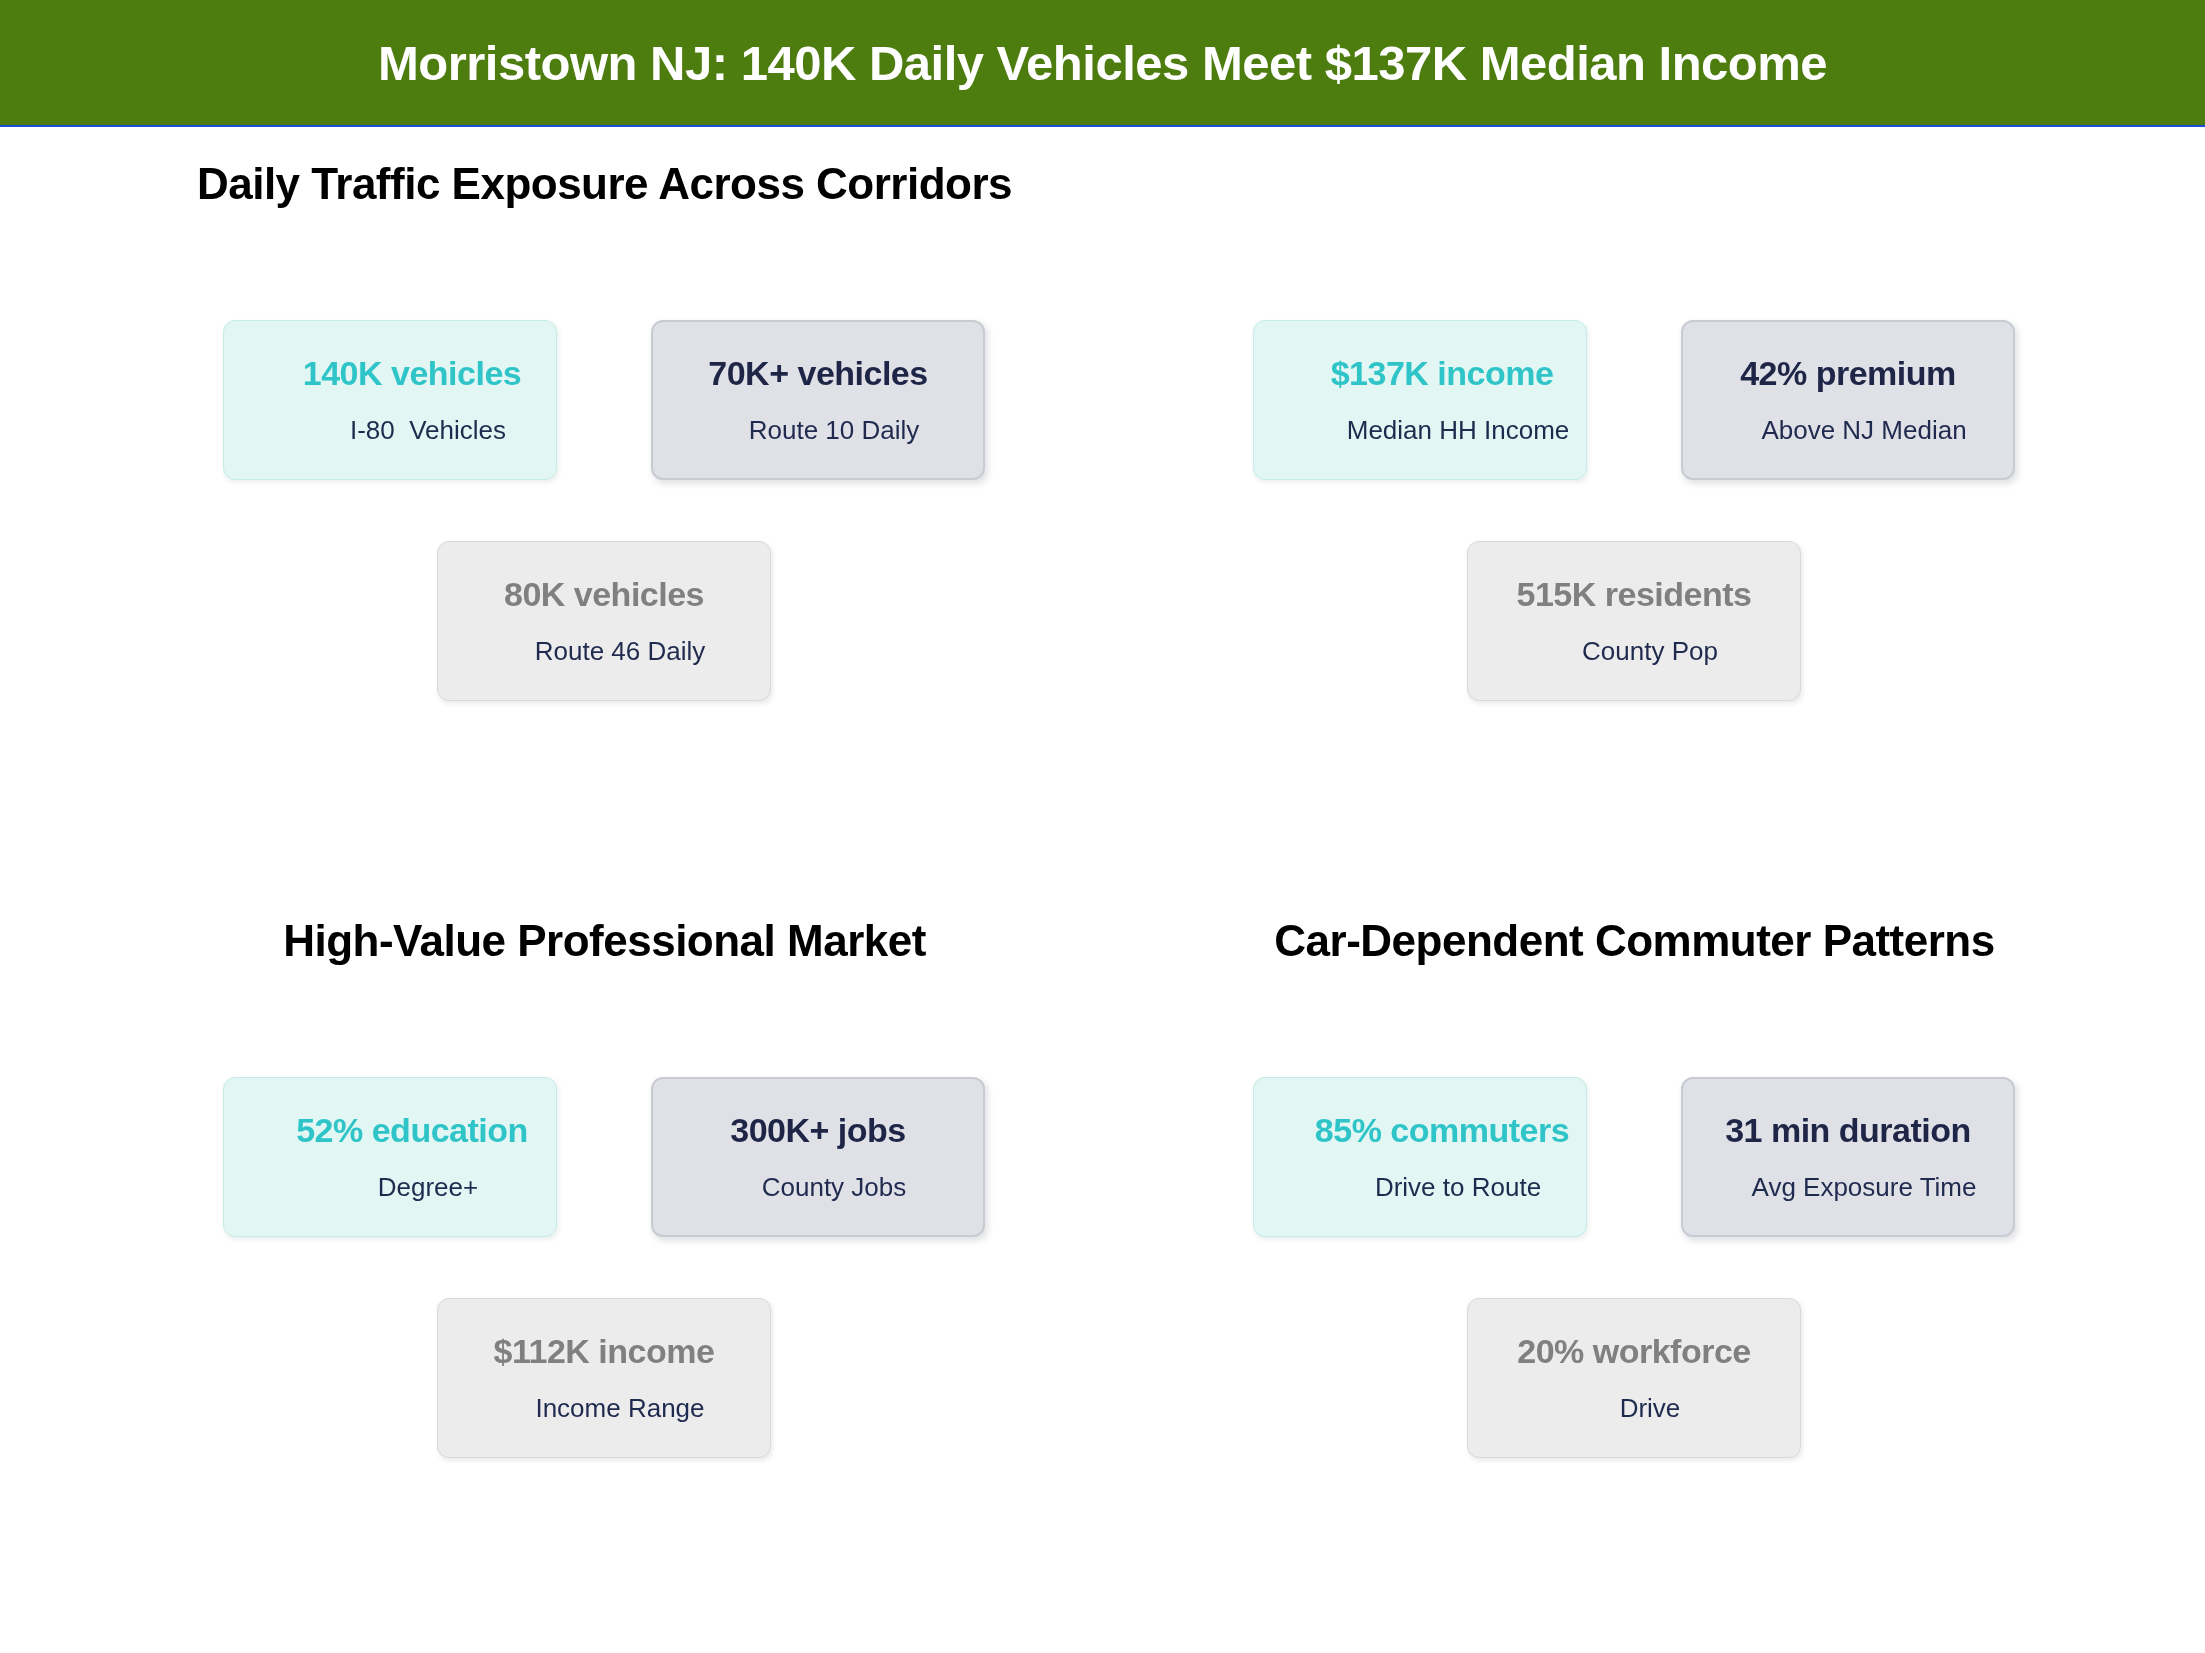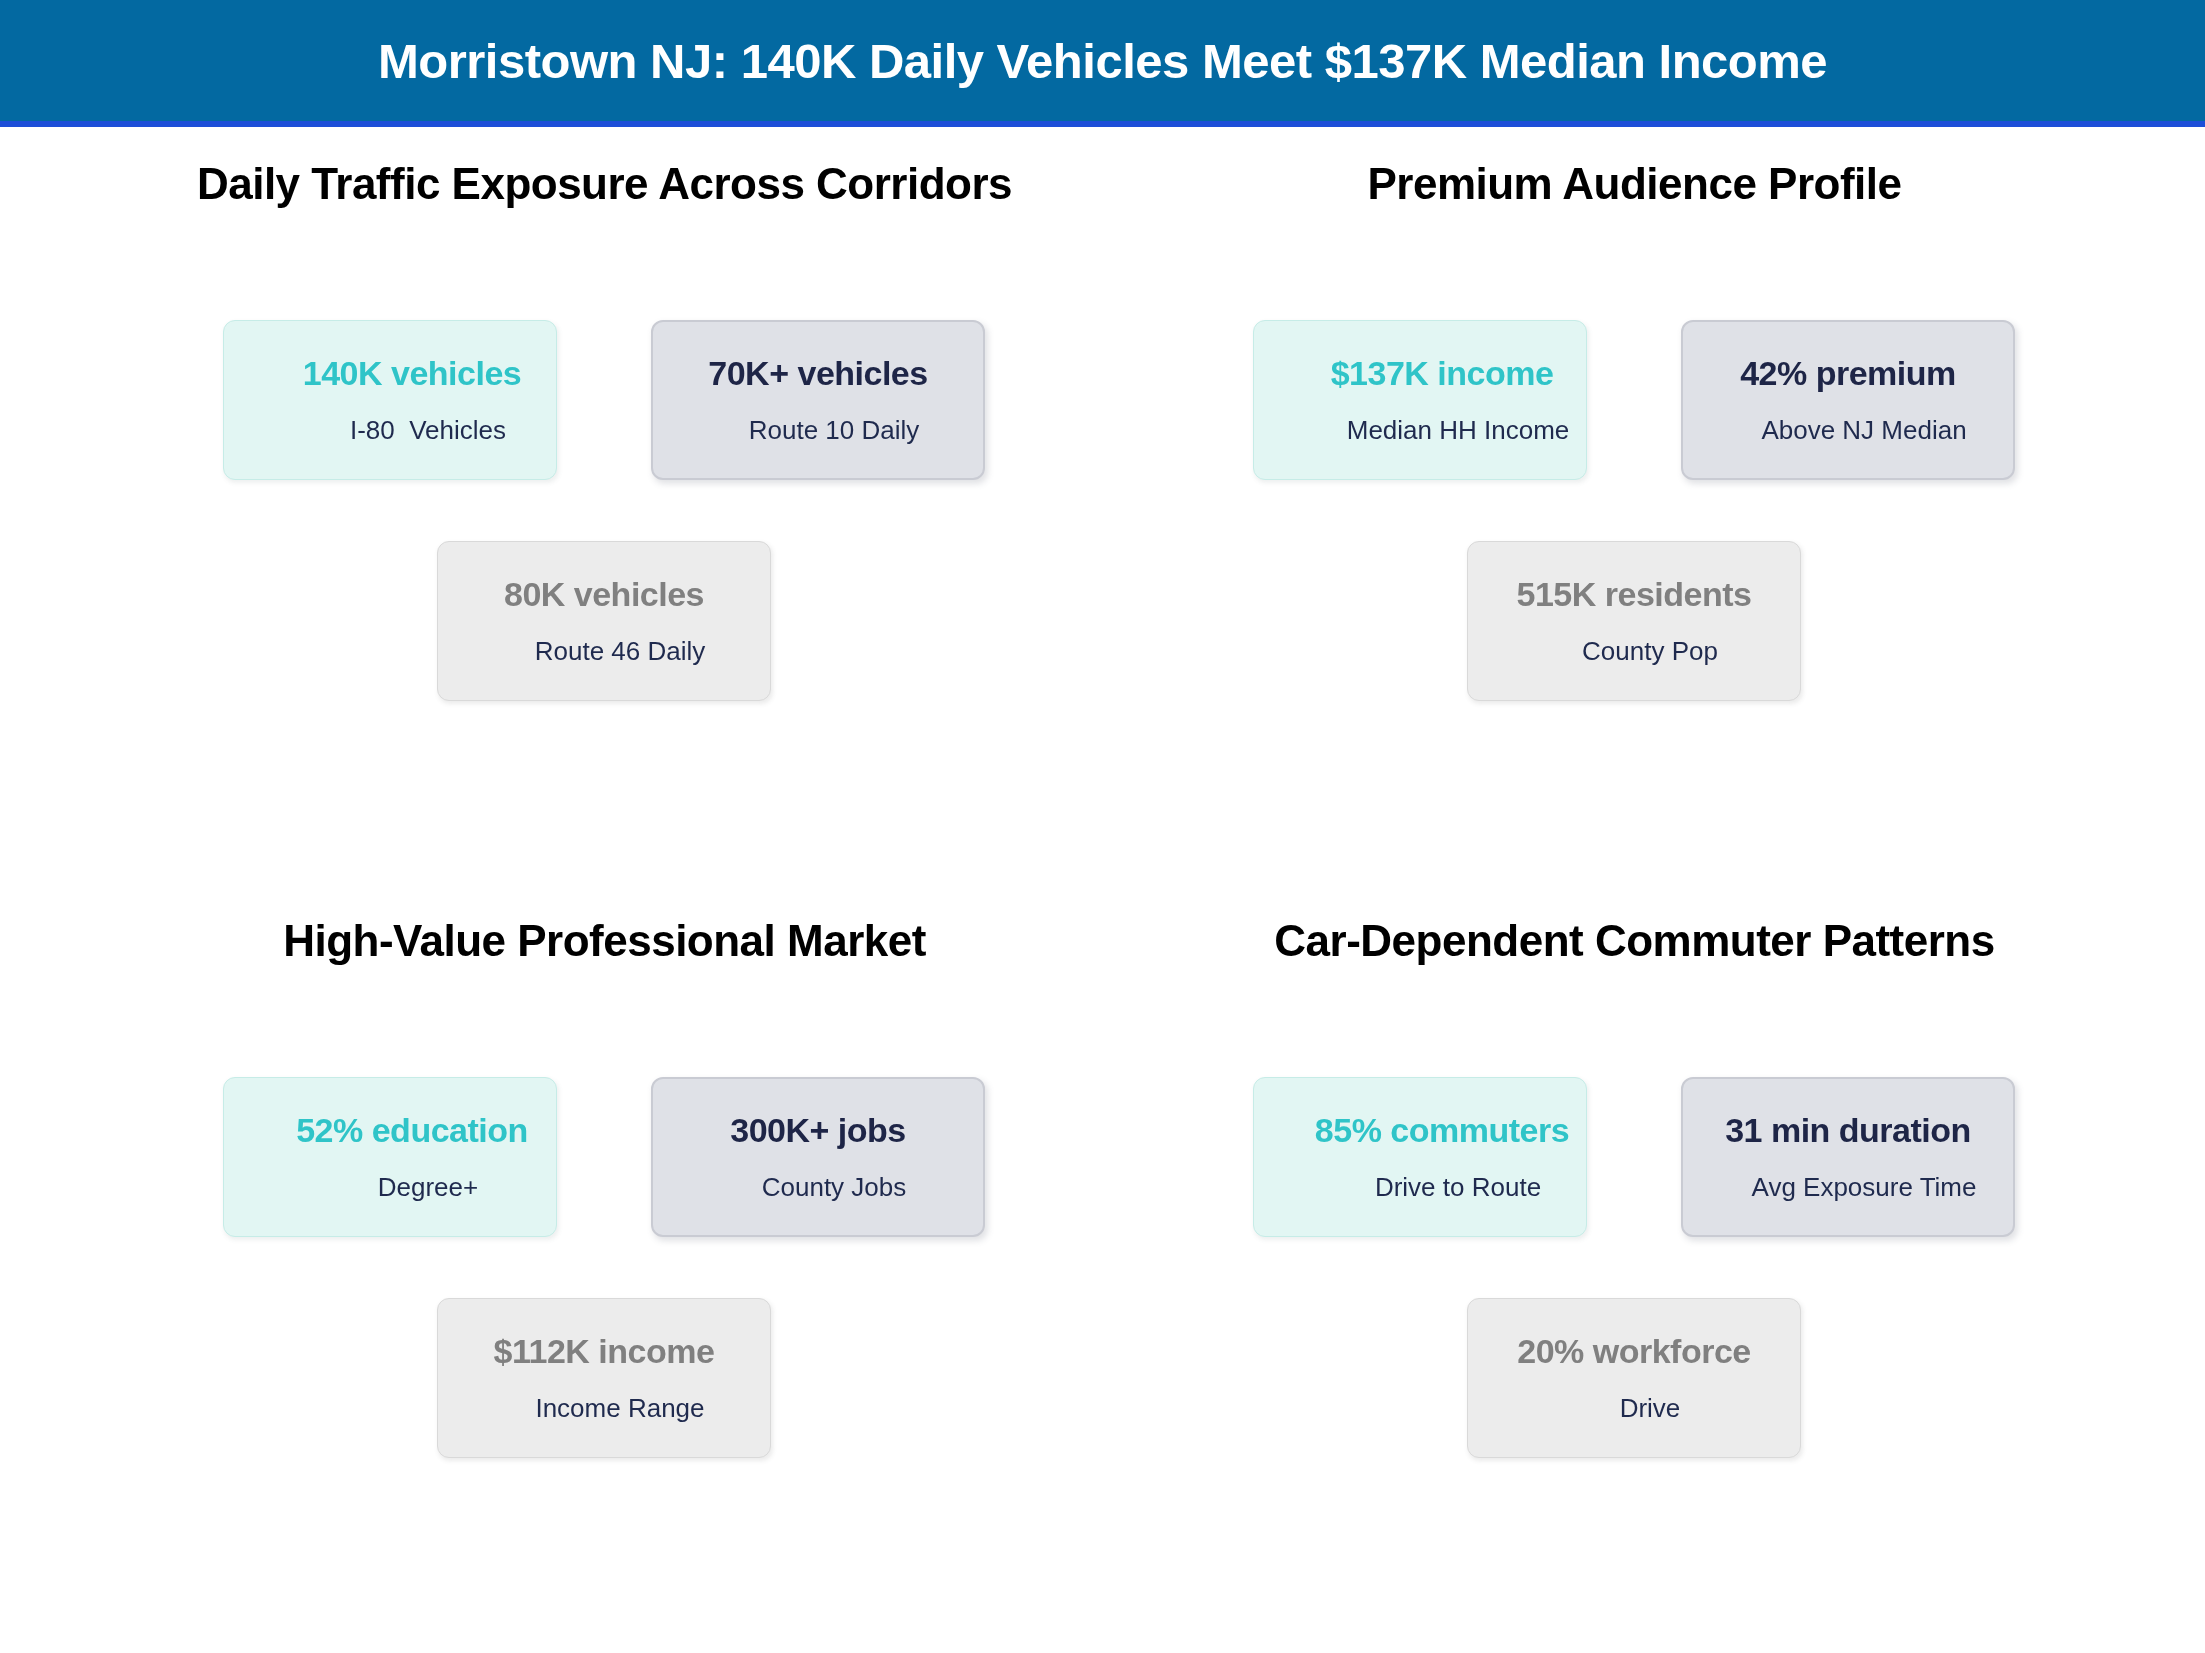--- a/index.html
+++ b/index.html
@@ -8,22 +8,22 @@
     width: 2205px; height: 1654px;
     position: relative;
     font-family: "Liberation Sans", "DejaVu Sans", sans-serif;
     overflow: hidden;
   }
   .page { position: absolute; inset: 0; background: #ffffff; }
 
   
   .header {
     position: absolute; left: 0; top: 0; width: 2205px; height: 127px;
-    background: #0369a1;
-    border-bottom: 6px solid #1d4ed8;
+    background: #4d7c0f;
+    border-bottom: 2px solid #1d4ed8;
     display: flex; align-items: center; justify-content: center;
   }
   .header-title {
     color: #ffffff; font-size: 49px; font-weight: bold;
     letter-spacing: -0.5px; text-align: center;
   }
 
   
   .quadrant { position: absolute; width: 1103px; height: 753px; }
   .q-traffic   { left: 53px;  top: 133px;  }
@@ -81,21 +81,20 @@
       <div class="stat-value">70K+ vehicles</div>
       <div class="stat-label">Route 10 Daily</div>
     </div>
     <div class="card gray card-c">
       <div class="stat-value">80K vehicles</div>
       <div class="stat-label">Route 46 Daily</div>
     </div>
   </div>
 
   <div class="quadrant q-audience">
-    <div class="q-title">Premium Audience Profile</div>
     <div class="card mint card-a">
       <div class="stat-value">$137K income</div>
       <div class="stat-label">Median HH Income</div>
     </div>
     <div class="card dark card-b">
       <div class="stat-value">42% premium</div>
       <div class="stat-label">Above NJ Median</div>
     </div>
     <div class="card gray card-c">
       <div class="stat-value">515K residents</div>

